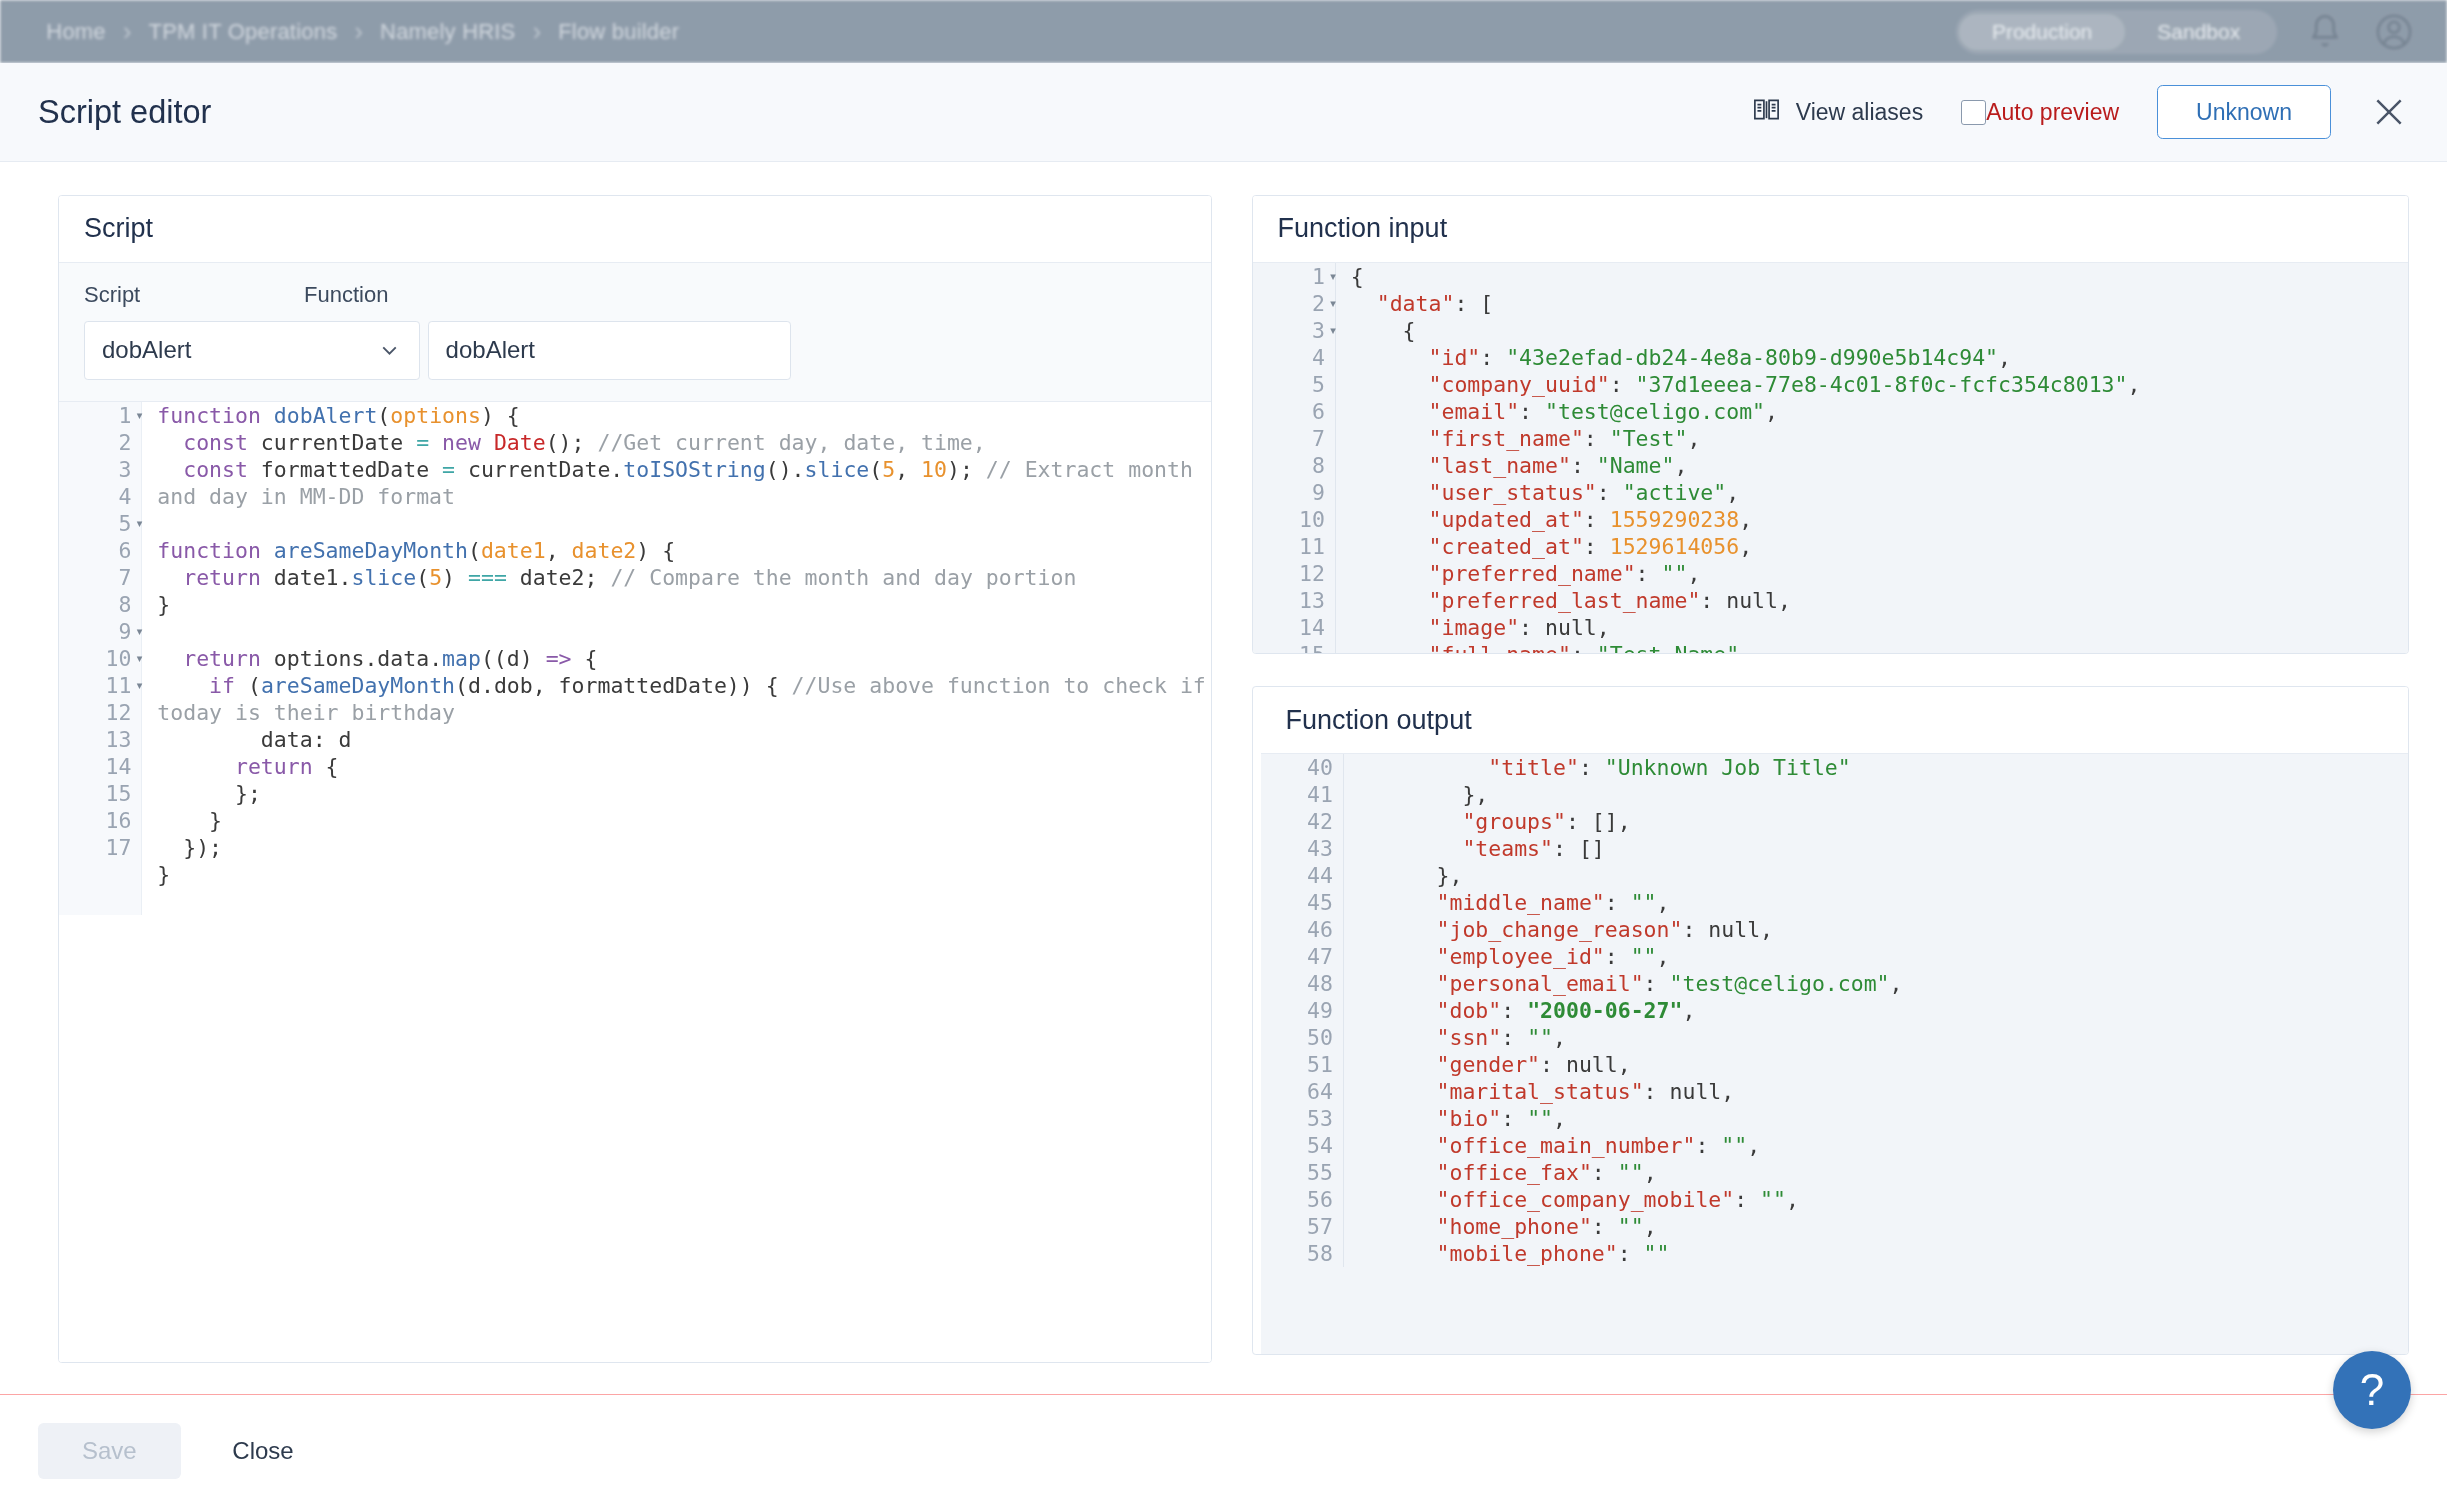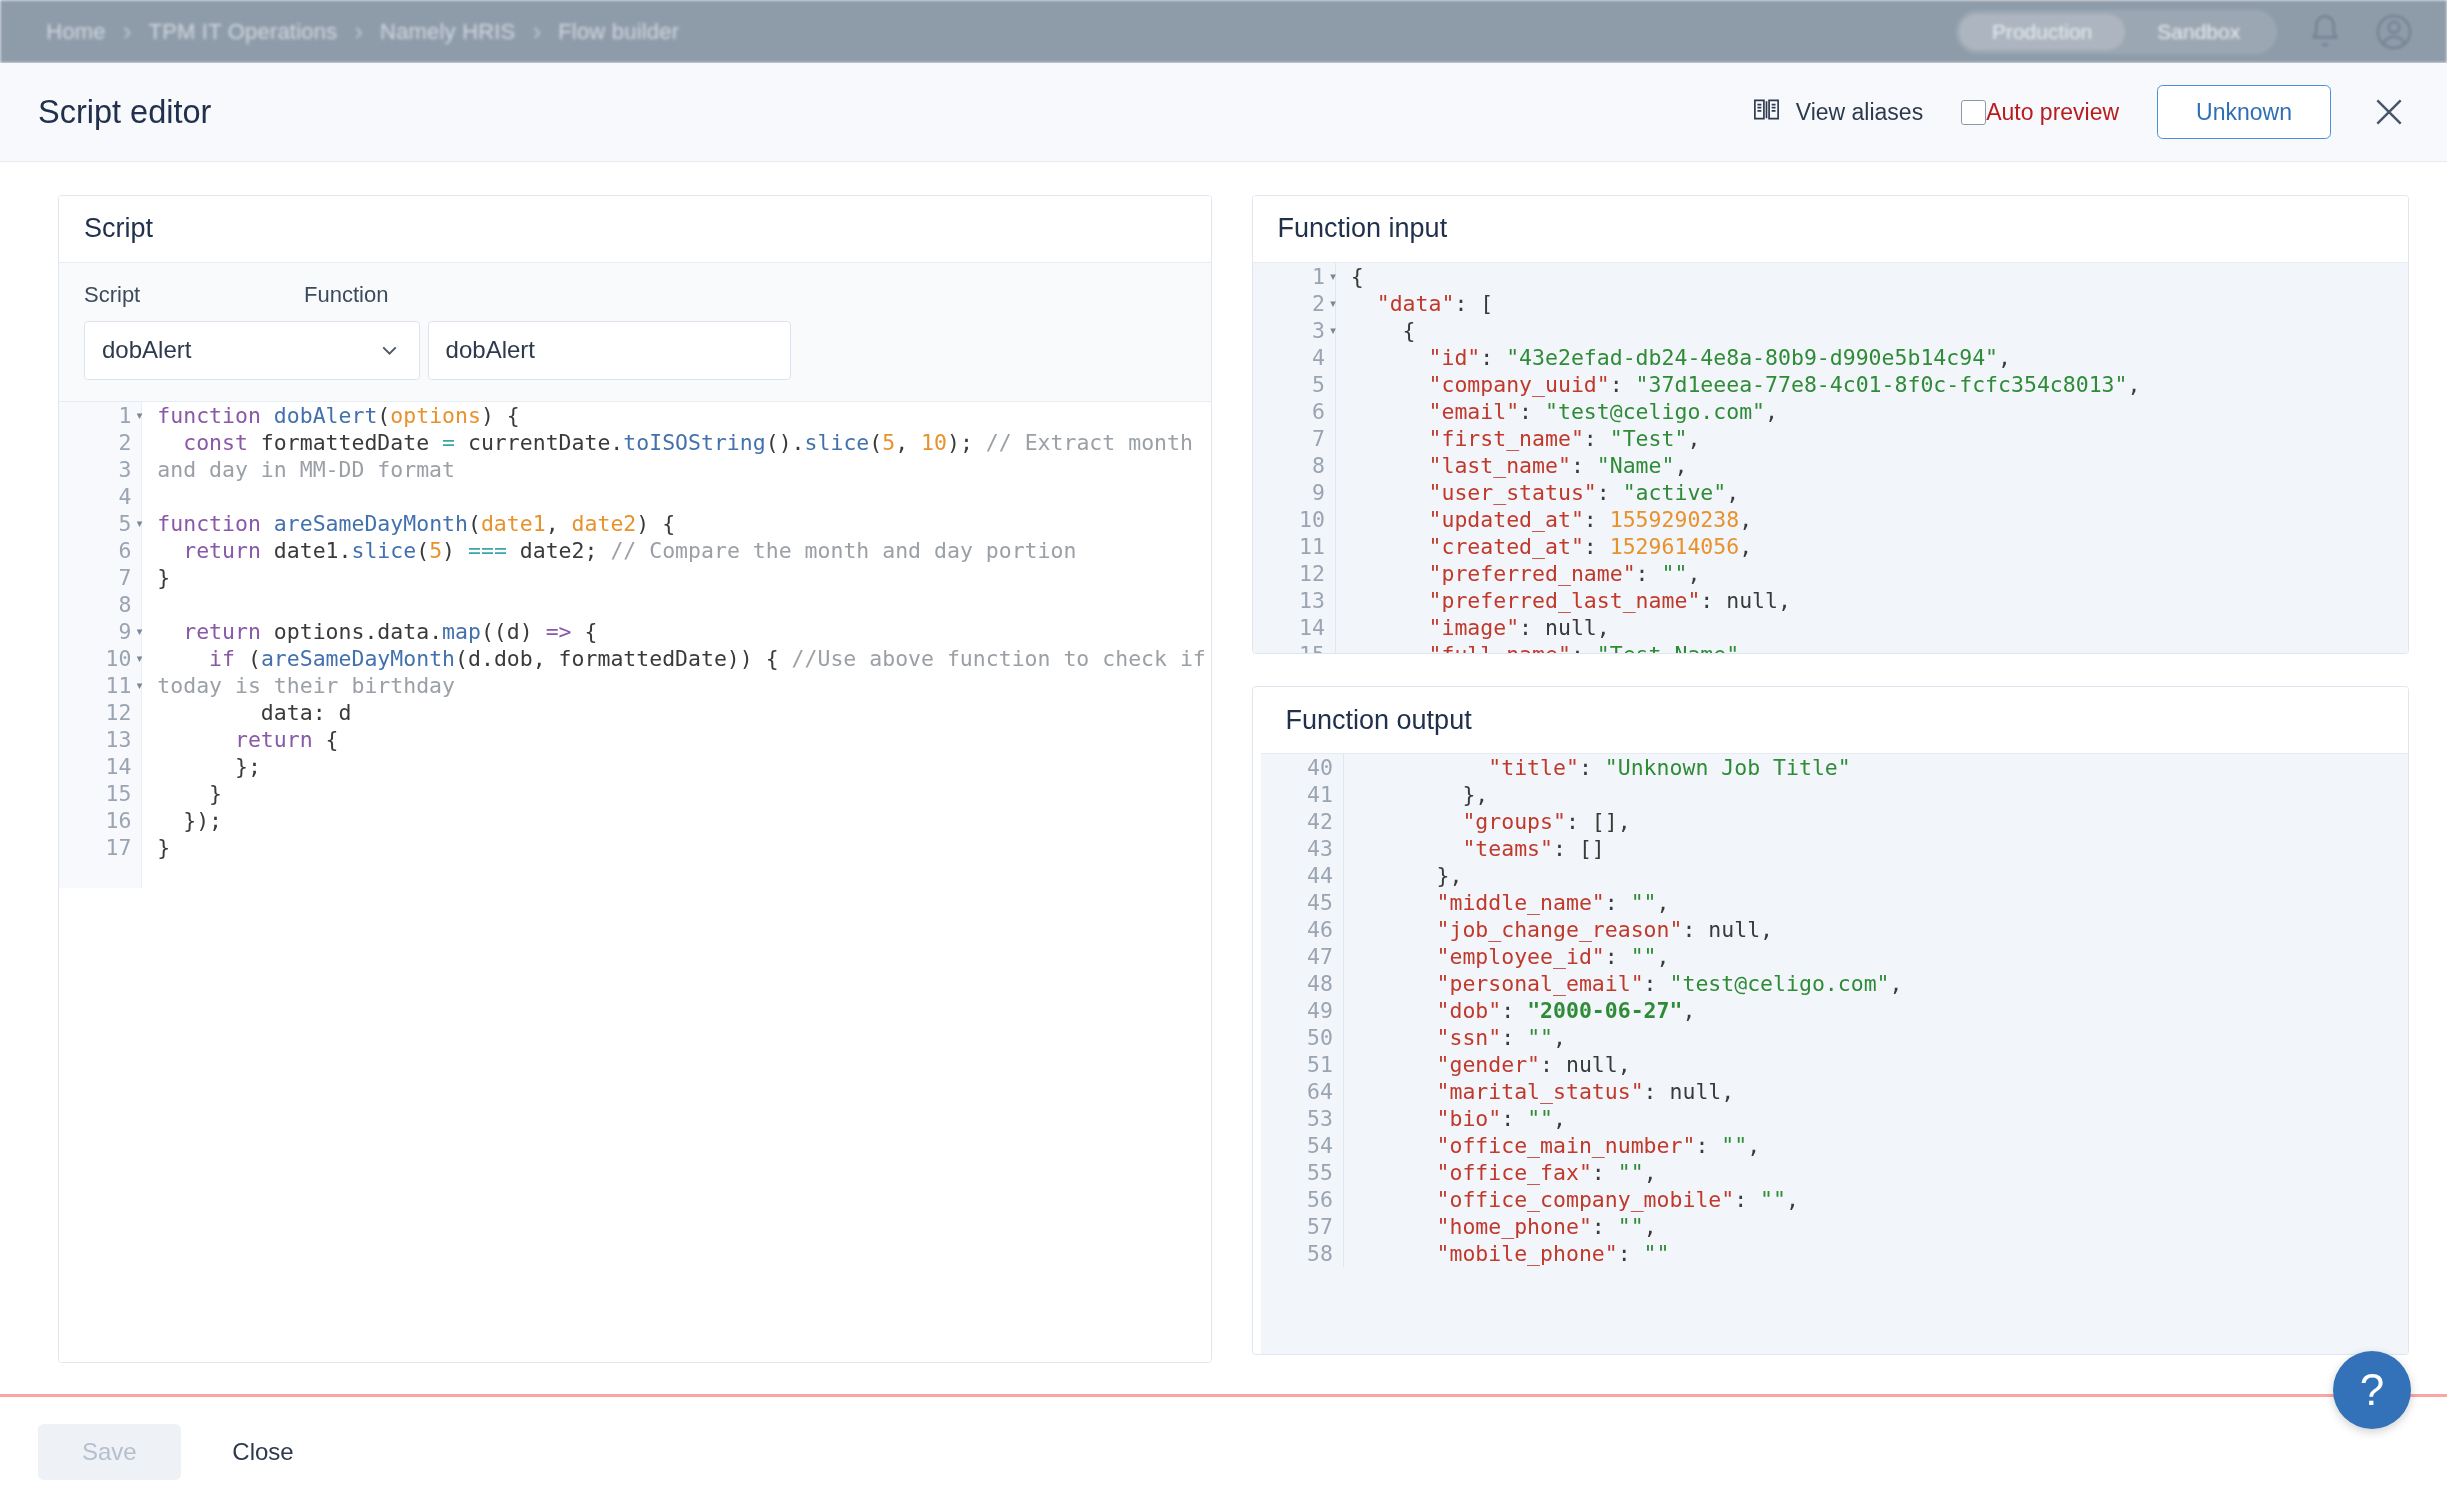--- a/index.html
+++ b/index.html
@@ -119,21 +119,21 @@
   .editor-json   { background:#f2f5f9; }
   .editor-json .gutter { background:#f2f5f9; }
   .editor-json .lines { border-left: 1px solid #e0e6ee; }
 
   .io-panel  { height: 459px; }
   .out-panel { height: 669px; padding-left: 8px; }
 
   
   .modal-foot {
     position:absolute; bottom: 0; left:0; width: 2447px; height: 113px;
-    border-top: 3px solid #fca5a5; background:#fff;
+    border-top: 1px solid #fca5a5; background:#fff;
     display:flex; align-items:center; padding: 0 38px; gap: 44px;
   }
   .btn-save {
     background: #eef1f6; color: #b6c0cd; border: none; border-radius: 5.7px;
     font-size: 24px; padding: 14.3px 44px; cursor: default;
     font-family: "Liberation Sans", sans-serif;
   }
   .btn-close-text {
     background: none; border: none; font-size: 24px; color: #2d3a4d; cursor:pointer;
     font-family: "Liberation Sans", sans-serif; padding: 9.6px 7.6px;
@@ -254,20 +254,21 @@
                 <div class="ln">11<span class="fold">▾</span></div>
                 <div class="ln">12</div>
                 <div class="ln">13</div>
                 <div class="ln">14</div>
                 <div class="ln">15</div>
                 <div class="ln">16</div>
                 <div class="ln">17</div>
               </div>
             <div class="lines" id="l-script">
                 <div class="ln"><span class="tok-kw">function </span><span class="tok-fn">dobAlert</span><span class="tok-pln">(</span><span class="tok-par">options</span><span class="tok-pln">) {</span></div>
+                <div class="ln"><span class="tok-pln">  </span><span class="tok-kw">const </span><span class="tok-pln">currentDate </span><span class="tok-op">= </span><span class="tok-kw">new </span><span class="tok-cls">Date</span><span class="tok-pln">(); </span><span class="tok-cmt">//Get current day, date, time,</span></div>
                 <div class="ln wrap"><span class="tok-pln">  </span><span class="tok-kw">const </span><span class="tok-pln">formattedDate </span><span class="tok-op">= </span><span class="tok-pln">currentDate.</span><span class="tok-fn">toISOString</span><span class="tok-pln">().</span><span class="tok-fn">slice</span><span class="tok-pln">(</span><span class="tok-num">5</span><span class="tok-pln">, </span><span class="tok-num">10</span><span class="tok-pln">); </span><span class="tok-cmt">// Extract month and day in MM-DD format</span></div>
                 <div class="ln">&nbsp;</div>
                 <div class="ln"><span class="tok-kw">function </span><span class="tok-fn">areSameDayMonth</span><span class="tok-pln">(</span><span class="tok-par">date1</span><span class="tok-pln">, </span><span class="tok-par">date2</span><span class="tok-pln">) {</span></div>
                 <div class="ln"><span class="tok-pln">  </span><span class="tok-kw">return </span><span class="tok-pln">date1.</span><span class="tok-fn">slice</span><span class="tok-pln">(</span><span class="tok-num">5</span><span class="tok-pln">) </span><span class="tok-op">=== </span><span class="tok-pln">date2; </span><span class="tok-cmt">// Compare the month and day portion</span></div>
                 <div class="ln"><span class="tok-pln">}</span></div>
                 <div class="ln">&nbsp;</div>
                 <div class="ln"><span class="tok-pln">  </span><span class="tok-kw">return </span><span class="tok-pln">options.data.</span><span class="tok-fn">map</span><span class="tok-pln">((d) </span><span class="tok-kw">=&gt; </span><span class="tok-pln">{</span></div>
                 <div class="ln wrap"><span class="tok-pln">    </span><span class="tok-kw">if </span><span class="tok-pln">(</span><span class="tok-fn">areSameDayMonth</span><span class="tok-pln">(d.dob, formattedDate)) { </span><span class="tok-cmt">//Use above function to check if today is their birthday</span></div>
                 <div class="ln"><span class="tok-pln">        data: d</span></div>
                 <div class="ln"><span class="tok-pln">      </span><span class="tok-kw">return </span><span class="tok-pln">{</span></div>

